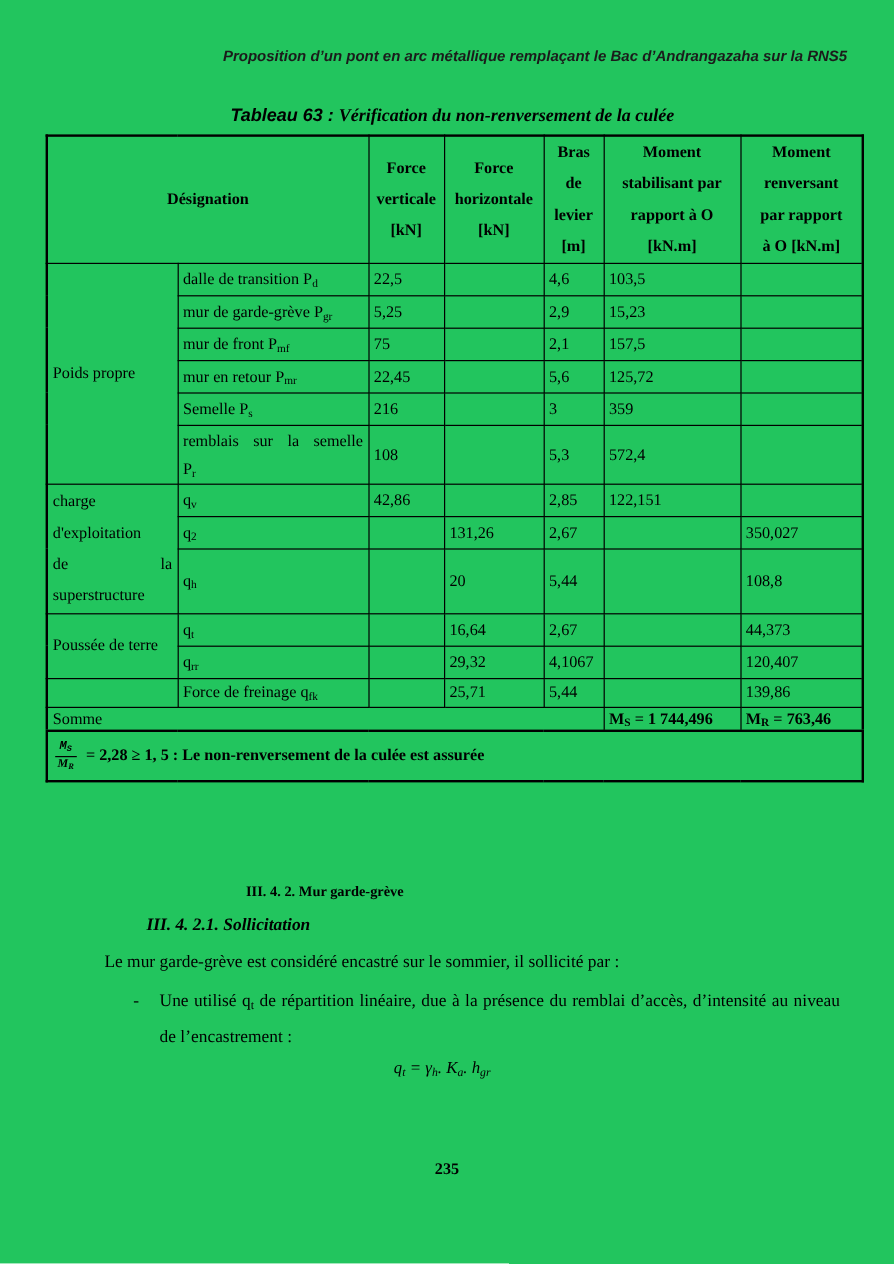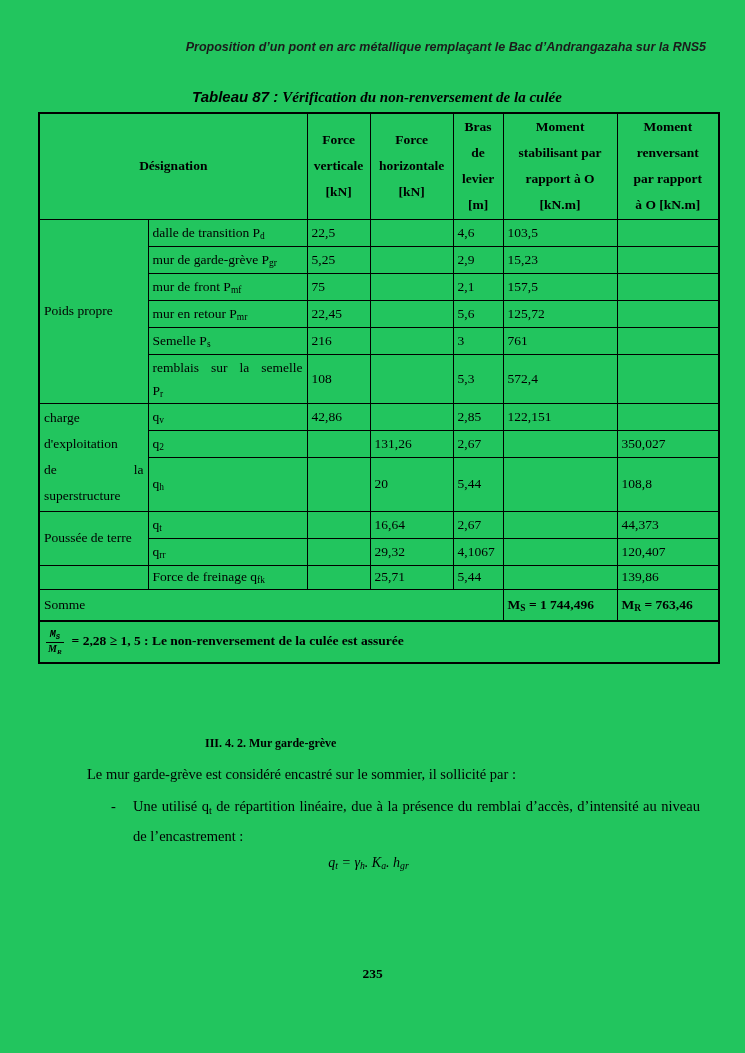--- a/index.html
+++ b/index.html
@@ -65,21 +65,21 @@
   .page-number{position:absolute;top:966px;left:0;right:0;text-align:center;font-weight:bold;font-size:13.5px;}
 </style>
 </head>
 <body>
 
 <div class="page">
 
   <div class="running-header">Proposition d’un pont en arc métallique remplaçant le Bac d’Andrangazaha sur la RNS5</div>
 
   <div class="table-title">
-    <span class="prefix">Tableau 87 : </span><span>Vérification du non-renversement de la culée</span>
+    <span class="prefix">Tableau 63 : </span><span>Vérification du non-renversement de la culée</span>
   </div>
 
   <table class="vtable">
       <colgroup>
         <col style="width: 109px;">
         <col style="width: 159px;">
         <col style="width: 63px;">
         <col style="width: 83px;">
         <col style="width: 50px;">
         <col style="width: 114px;">
@@ -129,21 +129,21 @@
           <td></td>
           <td>5,6</td>
           <td>125,72</td>
           <td></td>
         </tr>
         <tr style="height: 27px;">
           <td class="dcell"><span>Semelle P</span><sub>s</sub></td>
           <td>216</td>
           <td></td>
           <td>3</td>
-          <td>761</td>
+          <td>359</td>
           <td></td>
         </tr>
         <tr style="height: 47px;">
           <td class="dcell">
             <div class="jl">
               <span>remblais</span>
               <span>sur</span>
               <span>la</span>
               <span>semelle</span>
             </div>
@@ -209,33 +209,34 @@
         </tr>
         <tr style="height: 24px;">
           <td class="gcell" rowspan="1"></td>
           <td class="dcell"><span>Force de freinage  q</span><sub>fk</sub></td>
           <td></td>
           <td>25,71</td>
           <td>5,44</td>
           <td></td>
           <td>139,86</td>
         </tr>
-        <tr style="height: 32px;">
+        <tr style="height: 20px;">
           <td colspan="5">Somme</td>
           <td class="bold"><span>M</span><sub>S</sub><span> = 1 744,496</span></td>
           <td class="bold"><span>M</span><sub>R</sub><span> = 763,46</span></td>
         </tr>
         <tr class="concl" style="height: 42px;">
           <td colspan="7"><span class="frac"><span class="num"><span>M</span><sub>S</sub></span><span class="den"><span>M</span><sub>R</sub></span></span><span>= 2,28 ≥ 1, 5 : Le non-renversement de la culée est assurée</span></td>
         </tr>
       </tbody>
     </table>
 
   <div class="content">
     <div class="h1">III. 4. 2. Mur garde-grève</div>
+    <div class="h2">III. 4. 2.1. Sollicitation</div>
     <div class="para">Le mur garde-grève est considéré encastré sur le sommier, il sollicité par :</div>
     <div class="bullet">
       <span class="dash">-</span>
       <span class="btext"><span>Une utilisé q</span><sub>t</sub><span> de répartition linéaire, due à la présence du remblai d’accès, d’intensité au niveau de l’encastrement :</span></span>
     </div>
     <div class="formula"><span>q</span><sub>t</sub><span> = γ</span><sub>h</sub><span>. K</span><sub>a</sub><span>. h</span><sub>gr</sub></div>
   </div>
 
   <div class="page-number">235</div>
 

